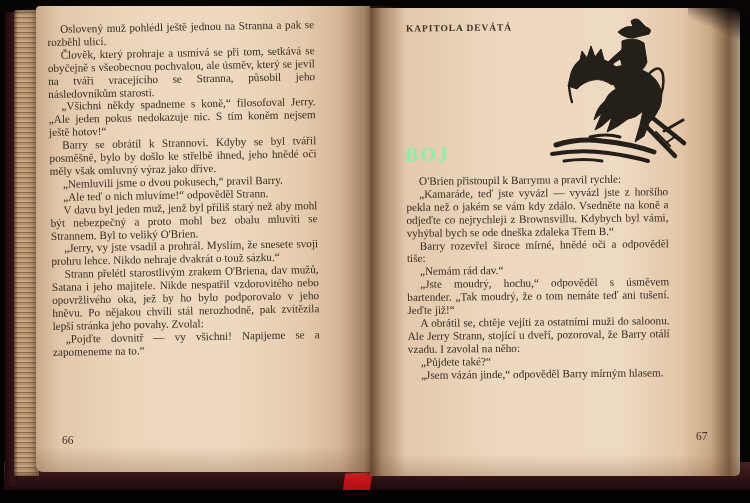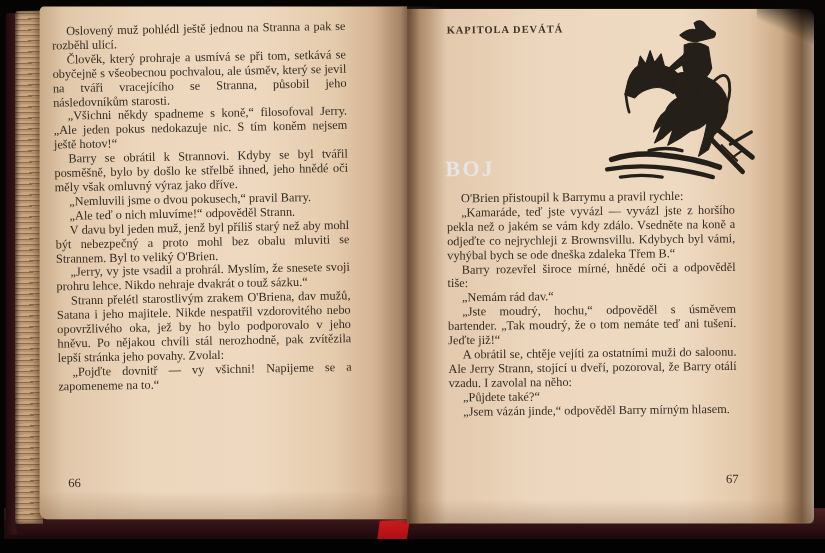--- a/index.html
+++ b/index.html
@@ -62,25 +62,25 @@
   .page-text{color:#342b21;font-size:11.2px;line-height:12.9px;text-align:justify;}
   .page-text p{margin:0;text-indent:13px;}
   .left-text{position:absolute;left:47px;top:23px;width:267px;transform:rotate(-1.05deg);transform-origin:0 0;}
   .right-text{position:absolute;left:406px;top:175px;width:262px;transform:rotate(-.6deg);transform-origin:0 0;}
   .chapter{
     position:absolute;left:406px;top:23px;font-size:9.5px;font-weight:bold;
     letter-spacing:.9px;color:#3d3126;transform:rotate(-.6deg);
   }
   .title-boj{
     position:absolute;left:405px;top:143px;font-size:20px;font-weight:bold;
-    letter-spacing:2px;color:#e5e5e5;transform:rotate(-.6deg);
+    letter-spacing:2px;color:#86efac;transform:rotate(-.6deg);
   }
   .page-number{position:absolute;color:#3a3027;font-size:11.5px;margin-top:21px;}
   .pn-left{left:62px;top:413px;}
-  .pn-right{left:660px;top:409px;}
+  .pn-right{left:696px;top:409px;}
   .illus{position:absolute;left:548px;top:14px;width:154px;height:154px;}
 </style>
 </head>
 <body>
 
 <div class="photo">
 
   <div class="cover-bottom"></div>
   <div class="bookmark"></div>
   <div class="left-cover"></div>

